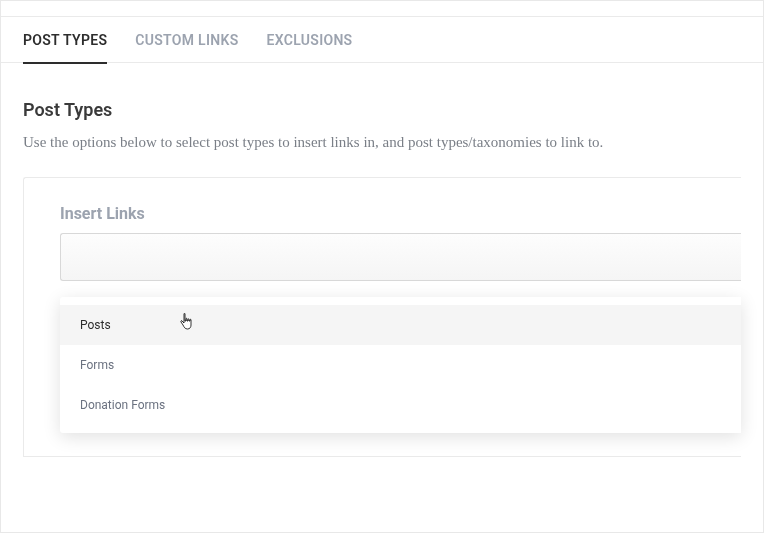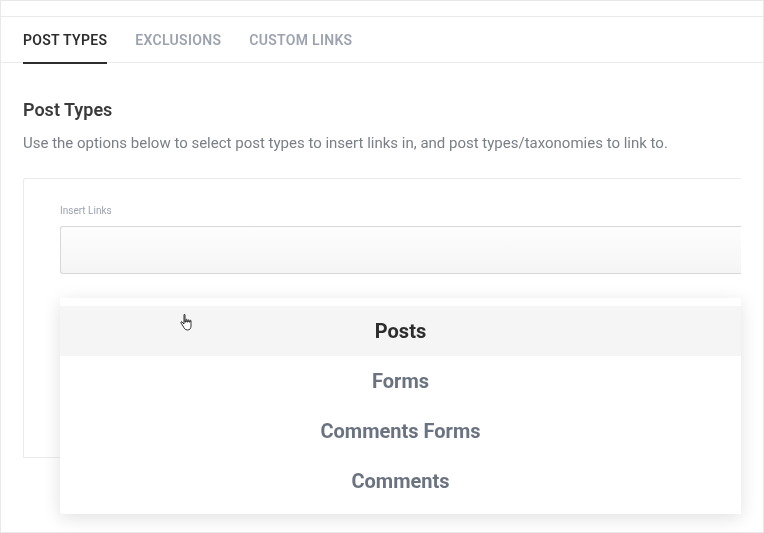--- a/index.html
+++ b/index.html
@@ -56,32 +56,33 @@
     .section-title {
       font-size: 18px;
       font-weight: 600;
       color: #3a3a3a;
       margin-bottom: 14px;
     }
     .section-desc {
       font-size: 15px;
       color: #7a7f87;
       margin-bottom: 26px;
+      font-family: Liberation Serif, serif;
     }
     .panel {
       border: 1px solid #eaeaea;
       border-right: none;
       border-radius: 3px 0 0 0;
       padding: 26px 0 0 36px;
       position: relative;
       min-height: 280px;
     }
     .field-label {
-      font-size: 10px;
-      font-weight: 400;
+      font-size: 16px;
+      font-weight: 700;
       color: #9ca3af;
       margin-bottom: 10px;
     }
     .select-box {
       border: 1px solid #d8d8d8;
       border-right: none;
       border-radius: 3px 0 0 3px;
       height: 48px;
       background: linear-gradient(#fdfdfd, #f5f5f5);
       cursor: pointer;
@@ -91,60 +92,58 @@
       top: 119px;
       left: 36px;
       right: 0;
       background: #fff;
       box-shadow: 0 4px 18px rgba(0,0,0,0.12);
       border-radius: 3px 0 0 3px;
       padding: 8px 0;
     }
     .dropdown-item {
       padding: 13px 20px;
-      font-size: 20px;
-      font-weight: 700;
+      font-size: 12px;
+      font-weight: 400;
       color: #6b7280;
       cursor: pointer;
-      text-align: center;
     }
     .dropdown-item.hovered {
       background: #f5f5f5;
       color: #2d2d2d;
     }
     .cursor-icon {
       position: absolute;
       top: 135px;
       left: 155px;
       pointer-events: none;
     }
   </style>
 </head>
 <body>
 
 <div class="top-border"></div>
 
 <div class="tabs">
   <div class="tab active">POST TYPES</div>
+  <div class="tab">CUSTOM LINKS</div>
   <div class="tab">EXCLUSIONS</div>
-  <div class="tab">CUSTOM LINKS</div>
 </div>
 
 <div class="content">
   <h2 class="section-title">Post Types</h2>
   <p class="section-desc">Use the options below to select post types to insert links in, and post types/taxonomies to link to.</p>
 
   <div class="panel">
     <div class="field-label">Insert Links</div>
     <div class="select-box"></div>
 
     <div class="dropdown">
       <div class="dropdown-item hovered">Posts</div>
       <div class="dropdown-item">Forms</div>
-      <div class="dropdown-item">Comments Forms</div>
-      <div class="dropdown-item">Comments</div>
+      <div class="dropdown-item">Donation Forms</div>
     </div>
 
     <svg class="cursor-icon" width="18" height="20" viewBox="0 0 18 20">
       <path d="M5 1 C5 0 6 0 6 1 L6 8 L7 8 L7 6 C7 5 8 5 8 6 L8 8 L9 8 L9 6.5 C9 5.5 10 5.5 10 6.5 L10 8 L11 8 L11 7 C11 6 12 6 12 7 L12 12 C12 14 11 16 8.5 16 C6 16 5 14 4 12 L2 9 C1.5 8 2.5 7 3 8 L5 10 Z" fill="#fff" stroke="#000" stroke-width="0.8"></path>
     </svg>
   </div>
 </div>
 
 </body></html>

